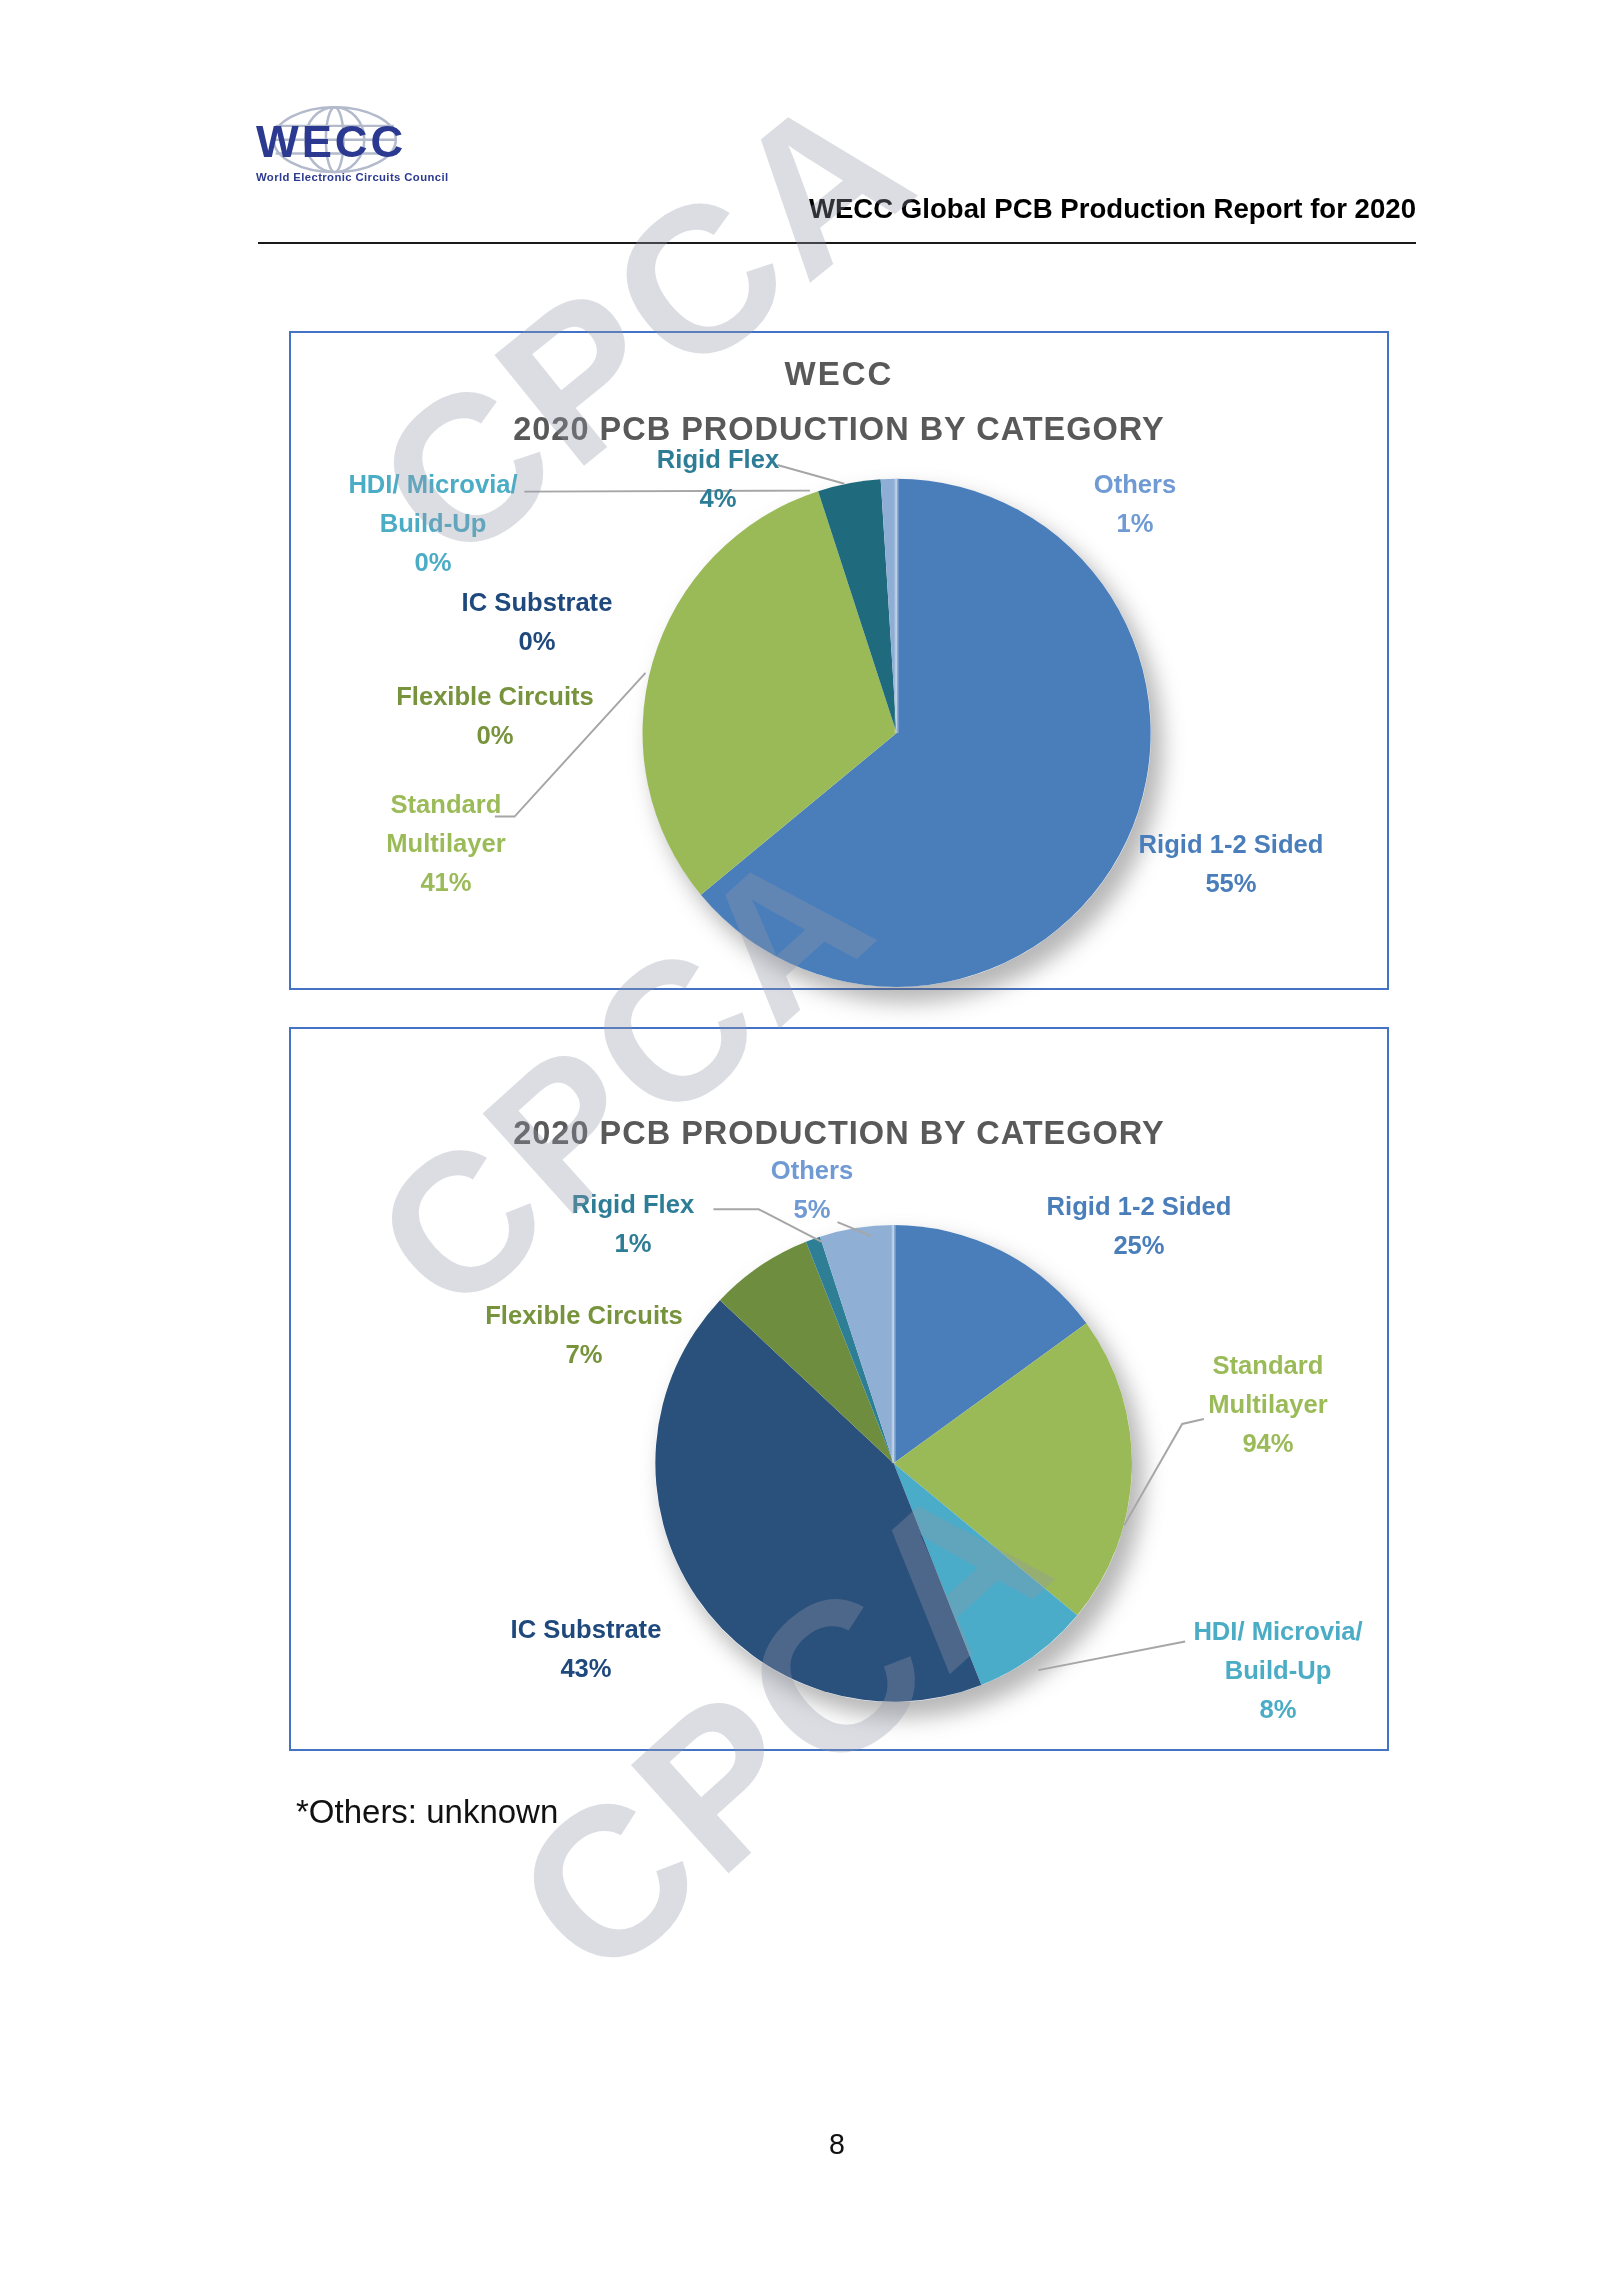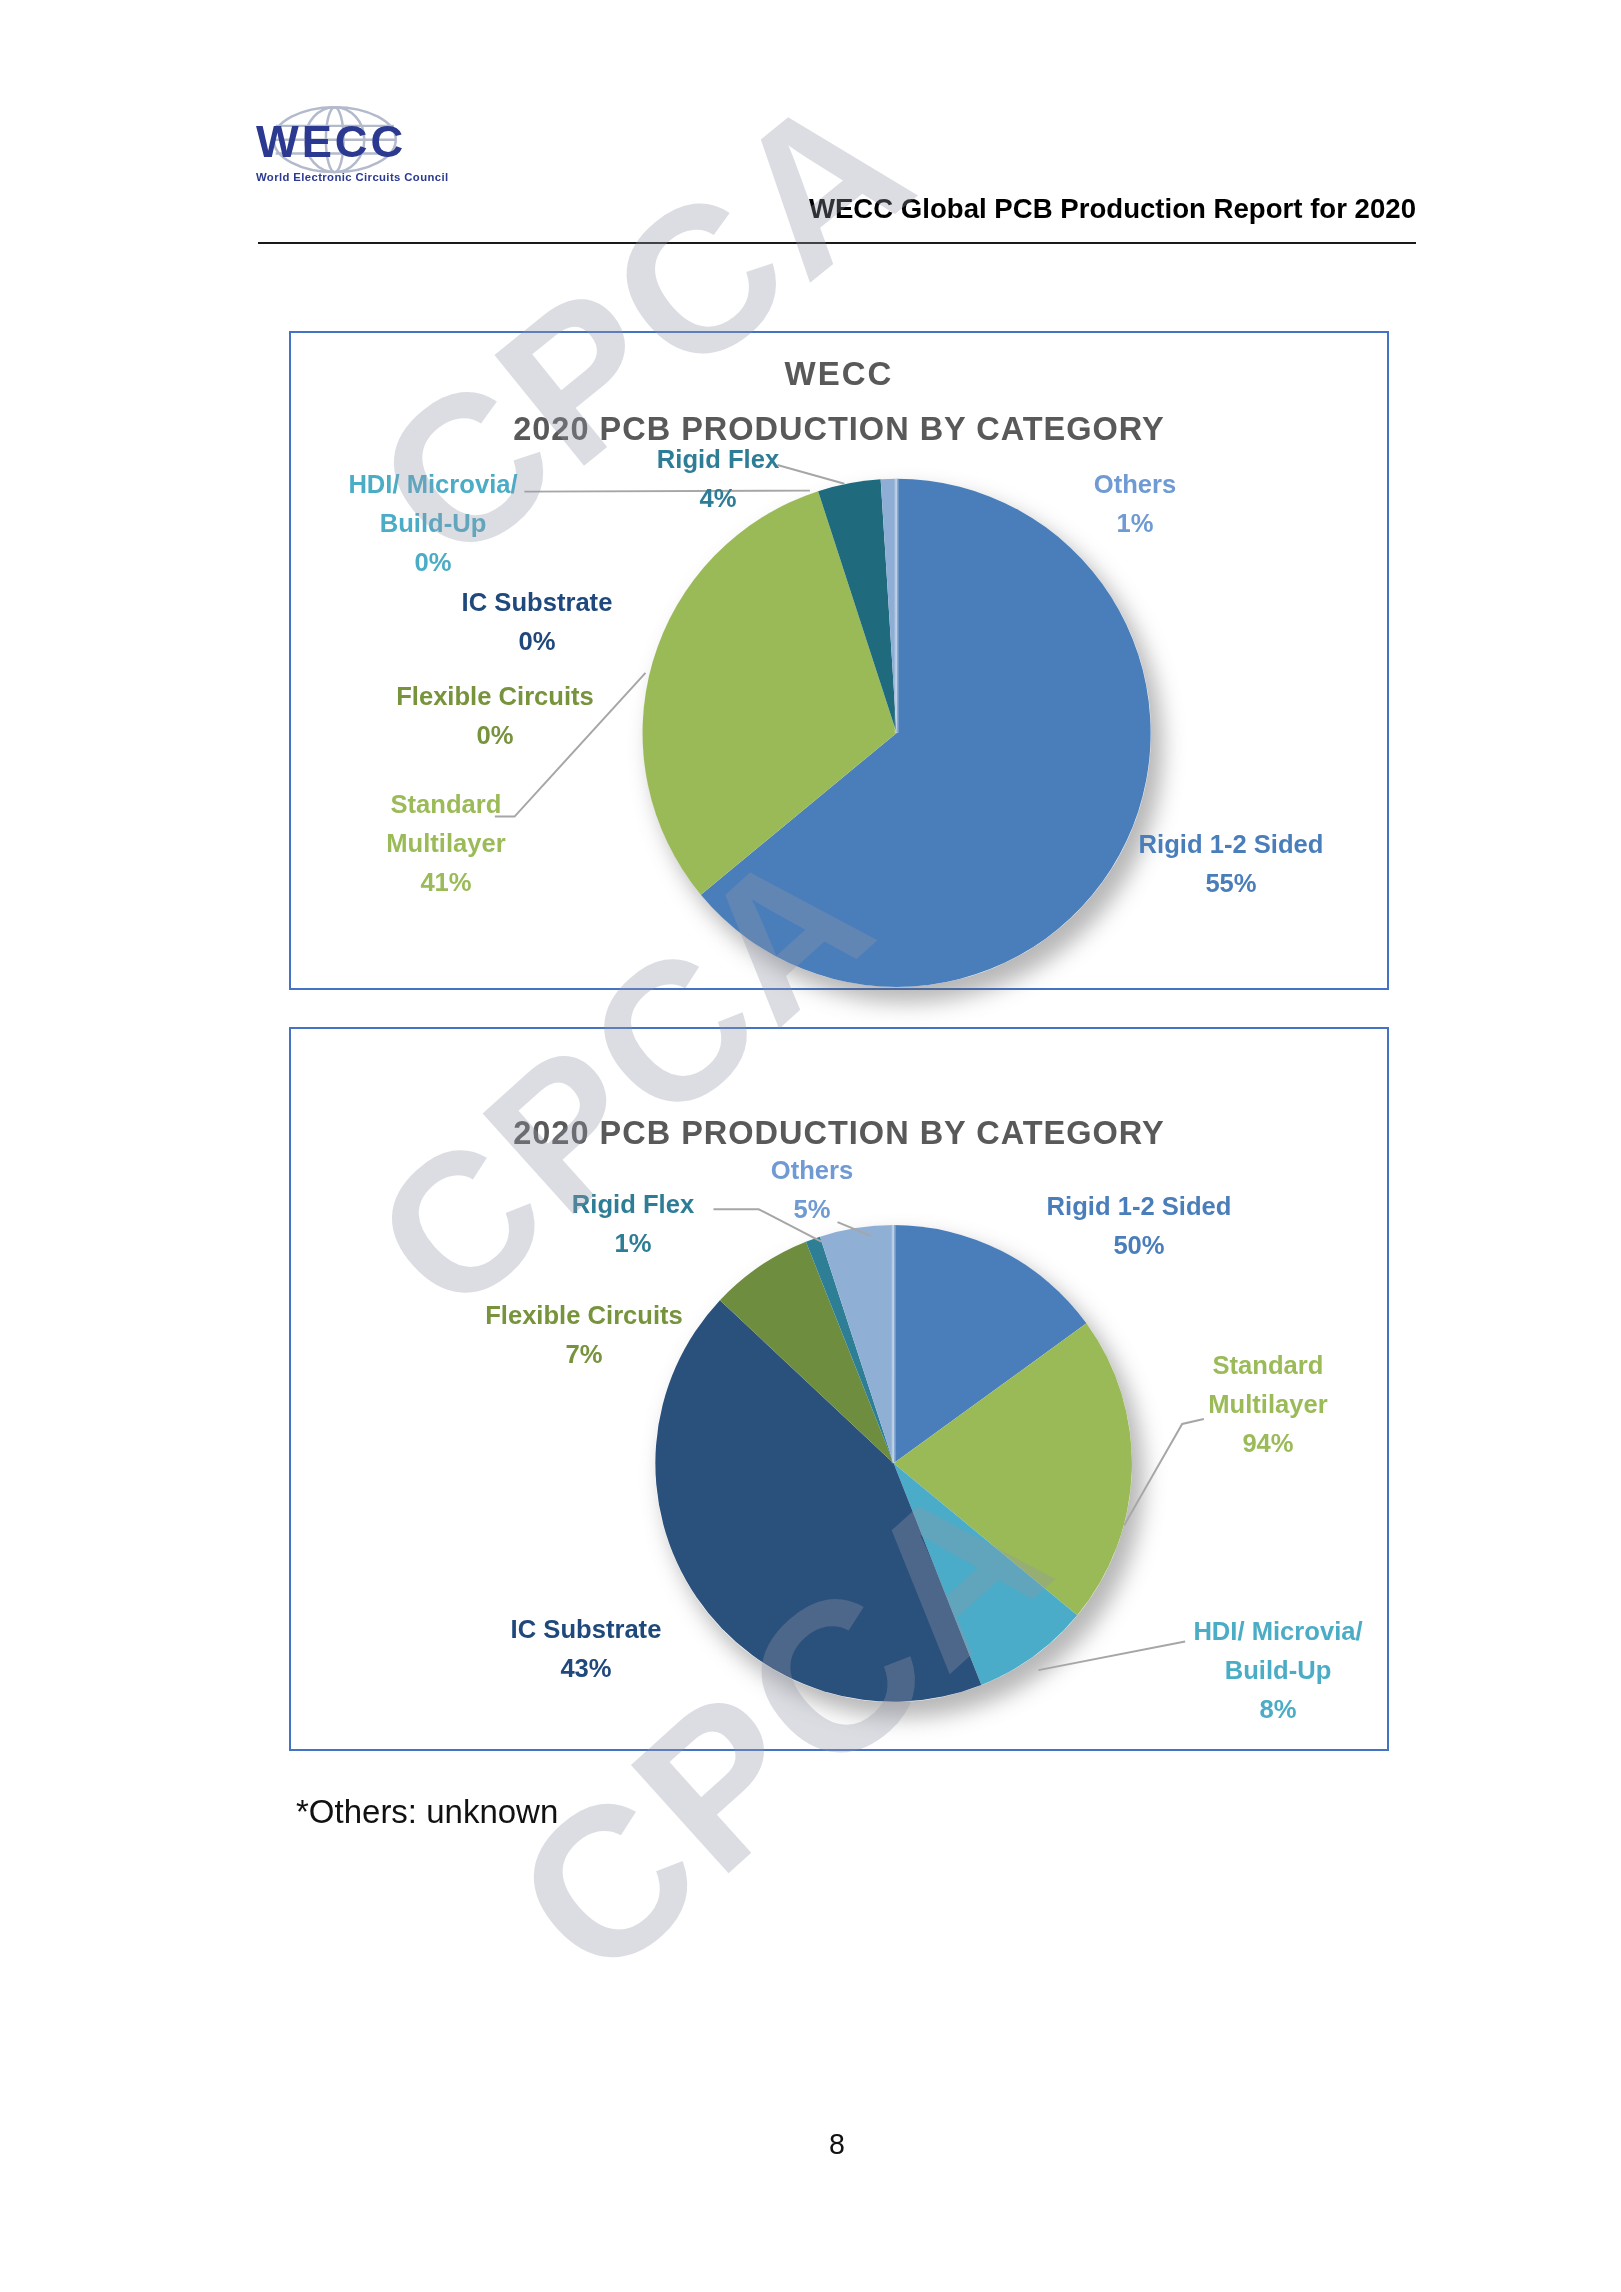--- a/index.html
+++ b/index.html
@@ -140,21 +140,21 @@
   <div class="callout" style="left: 521px; top: 122px; color: rgb(111, 154, 211);">
     <div>Others</div>
     <div>5%</div>
   </div>
   <div class="callout" style="left: 342px; top: 156px; color: rgb(46, 125, 150);">
     <div>Rigid Flex</div>
     <div>1%</div>
   </div>
   <div class="callout" style="left: 848px; top: 158px; color: rgb(74, 126, 187);">
     <div>Rigid 1-2 Sided</div>
-    <div>50%</div>
+    <div>25%</div>
   </div>
   <div class="callout" style="left: 293px; top: 267px; color: rgb(119, 147, 60);">
     <div>Flexible Circuits</div>
     <div>7%</div>
   </div>
   <div class="callout" style="left: 977px; top: 317px; color: rgb(155, 187, 89);">
     <div>Standard</div>
     <div>Multilayer</div>
     <div>94%</div>
   </div>

